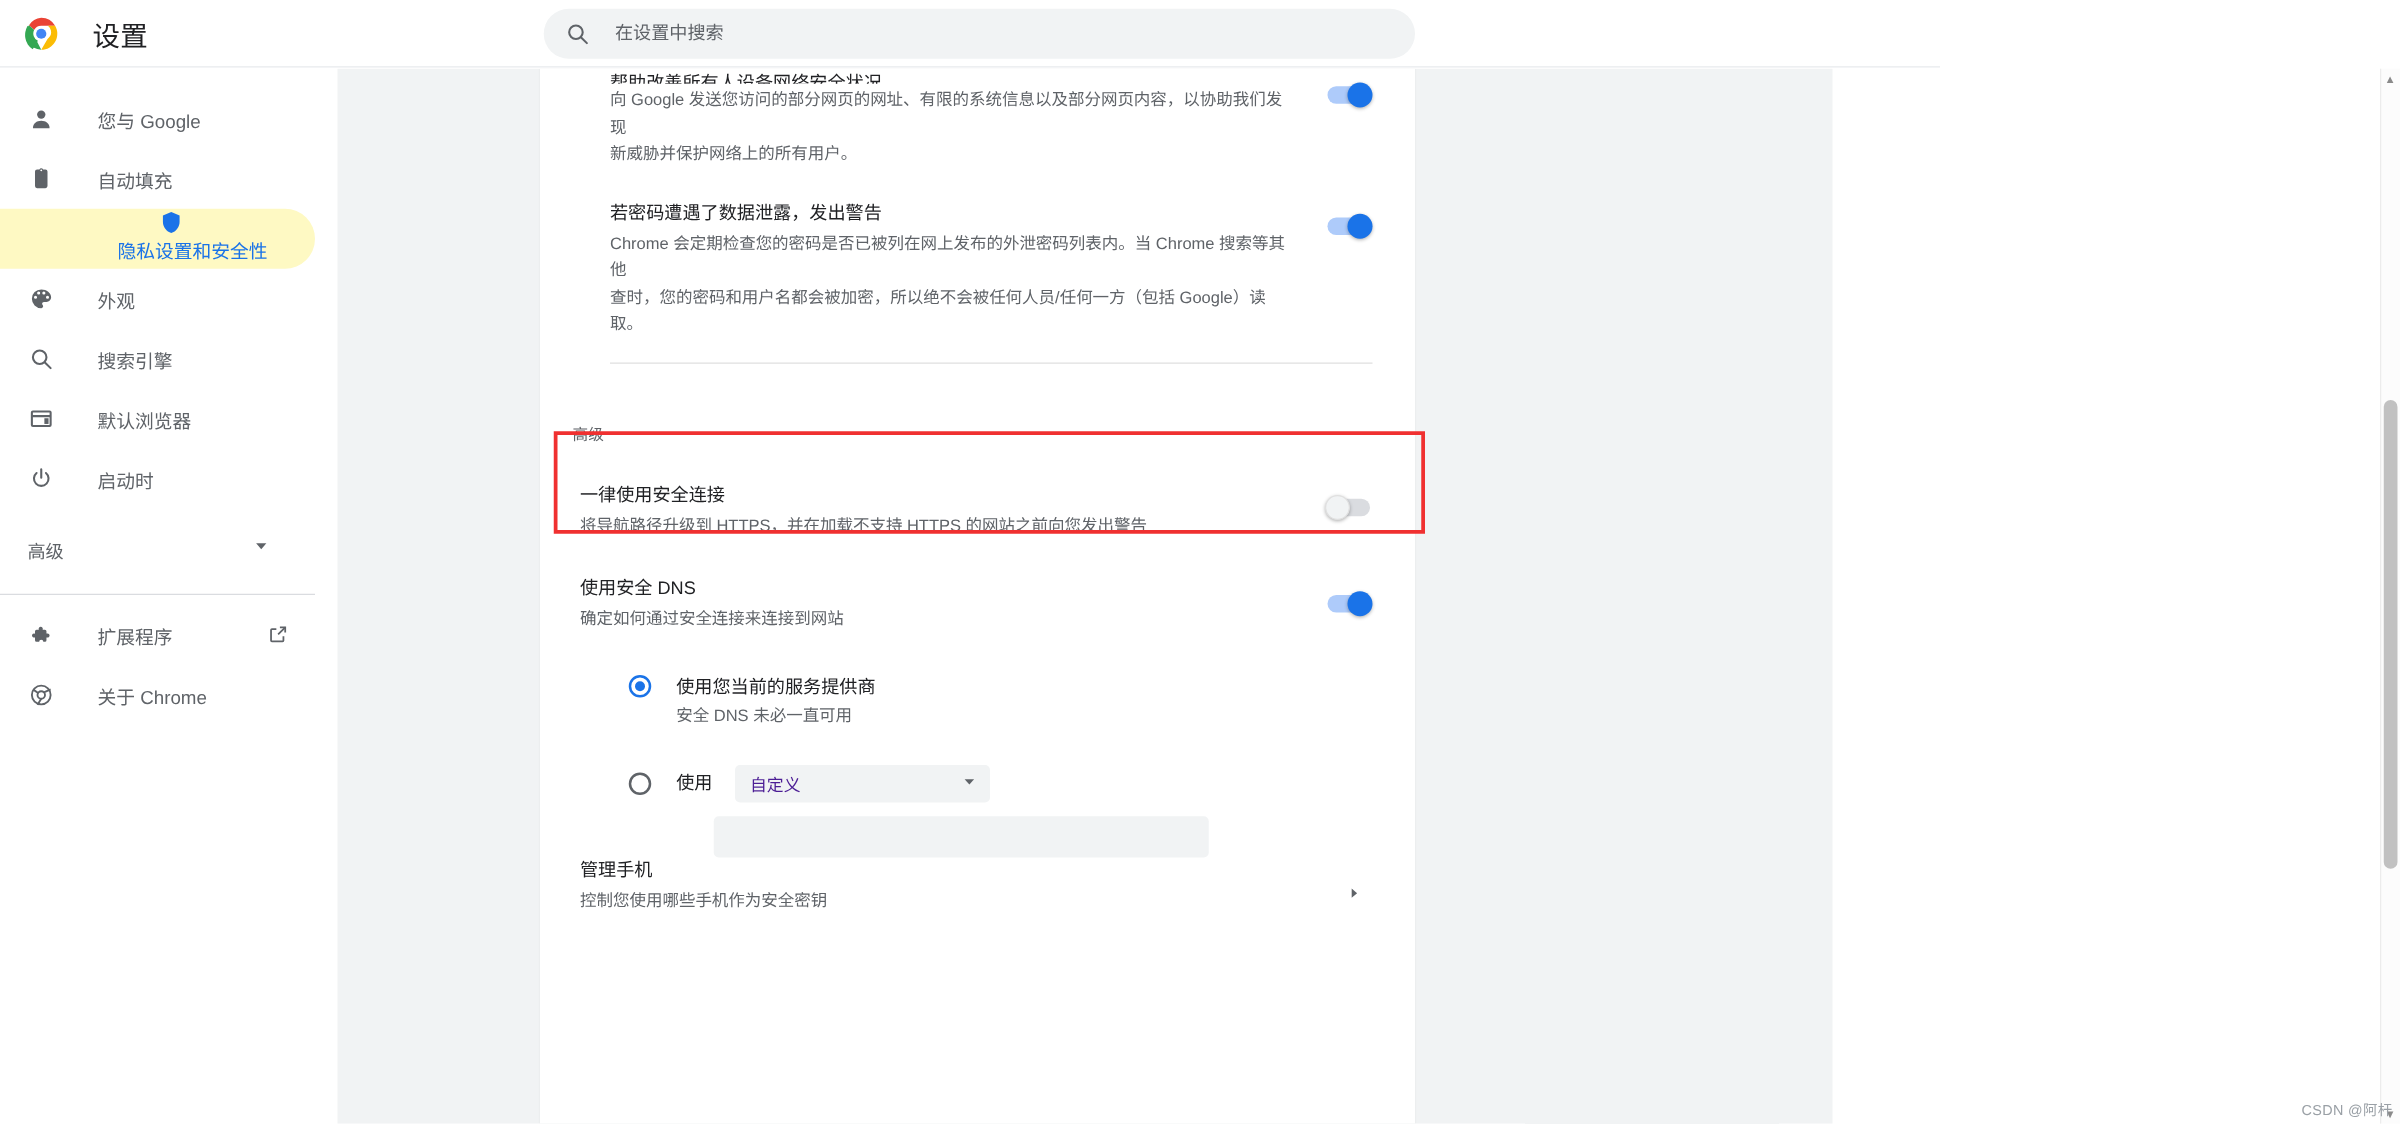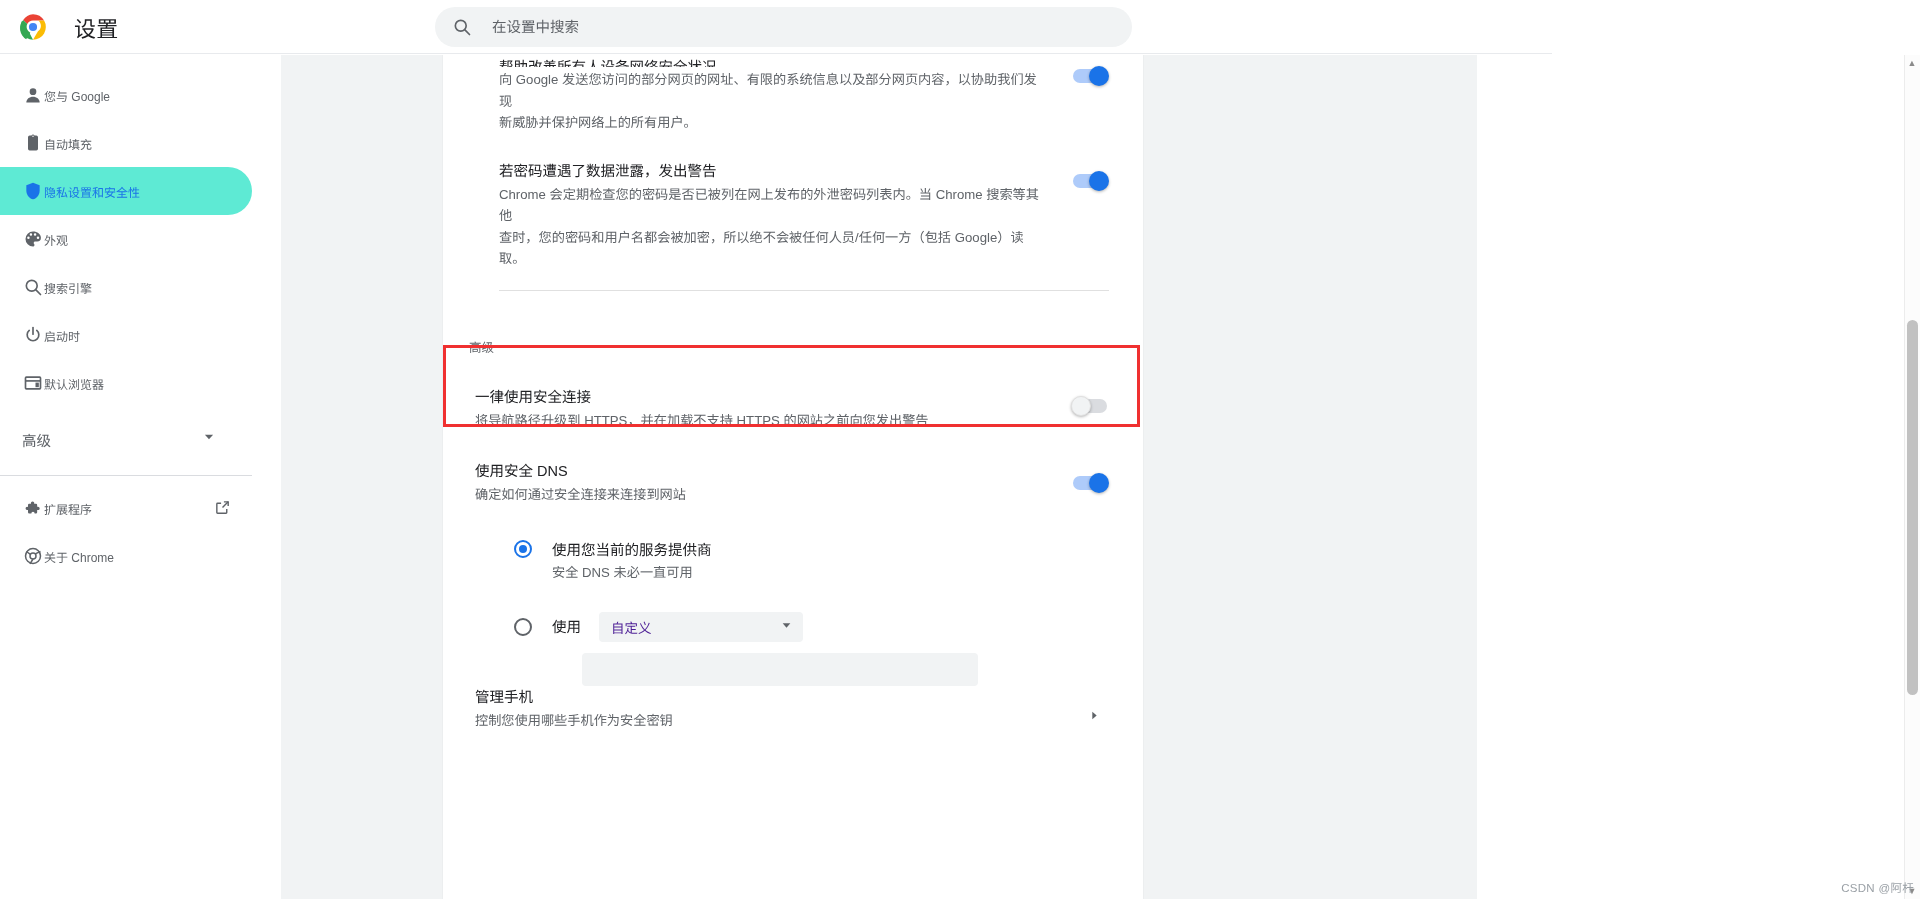--- a/index.html
+++ b/index.html
@@ -38,37 +38,37 @@
     position: absolute; top: 55px; left: 0; width: 270px; height: 844px;
     background: #fff; padding-top: 16px;
   }
   .nav-item {
     display: flex; align-items: center; height: 48px;
     padding-left: 22px; cursor: pointer; color: #5f6368;
     border-top-right-radius: 24px; border-bottom-right-radius: 24px;
     margin-right: 18px; position: relative;
   }
   .nav-item .ico { width: 22px; height: 22px; flex: none; display:flex; align-items:center; justify-content:center;}
-  .nav-item .lbl { font-size: 12px; white-space: nowrap; }
-  .nav-item.active { background: #5eead4; color: #1a73e8; }
+  .nav-item .lbl { margin-left: 34px; font-size: 15px; white-space: nowrap; }
+  .nav-item.active { background: #fef9c3; color: #1a73e8; flex-direction: column; }
   .nav-item.active .lbl { color: #1a73e8; }
   .nav-item .trailing { position: absolute; right: 20px; width: 18px; height: 18px; }
 
   .adv-row {
     display:flex; align-items:center; height: 48px; padding-left: 22px;
     margin-right: 18px; color:#5f6368; cursor:pointer; position: relative;
     margin-top: 8px;
   }
   .adv-row .lbl { font-size: 14.5px; }
   .adv-row .chev { position:absolute; right: 36px; }
   .nav-divider { height:1px; background:#dadce0; margin: 12px 0 8px 0; width: 252px; }
 
   
   .main {
-    position: absolute; top: 55px; left: 281px; width: 1196px; height: 844px;
+    position: absolute; top: 55px; left: 270px; width: 1196px; height: 844px;
     background: #f1f3f4; overflow: hidden;
   }
   .card {
     position: absolute; left: 162px; top: 0; width: 700px;
     background: #fff; min-height: 844px;
     box-shadow: 0 0 0 1px rgba(0,0,0,0.02);
   }
   .inner { padding: 0 24px; }
 
   .blk { padding: 0; }
@@ -203,37 +203,37 @@
         <svg viewBox="0 0 24 24" width="20" height="20" fill="none" stroke="#5f6368" stroke-width="2">
           <circle cx="10.5" cy="10.5" r="6.5"></circle>
             <line x1="15.5" y1="15.5" x2="21" y2="21" stroke-linecap="round"></line>
         </svg>
       </span>
       <span class="lbl">搜索引擎</span>
     </div>
 
     <div class="nav-item">
       <span class="ico">
-        <svg viewBox="0 0 24 24" width="20" height="20" fill="none" stroke="#5f6368" stroke-width="2" stroke-linecap="round">
-          <path d="M7.5 6.5a7 7 0 1 0 9 0"></path>
-            <line x1="12" y1="3" x2="12" y2="11"></line>
-        </svg>
-      </span>
-      <span class="lbl">启动时</span>
-    </div>
-
-    <div class="nav-item">
-      <span class="ico">
         <svg viewBox="0 0 24 24" width="20" height="20" fill="none" stroke="#5f6368" stroke-width="2">
           <rect x="3" y="5" width="18" height="14" rx="1"></rect>
             <line x1="3" y1="9.5" x2="21" y2="9.5"></line>
           <rect x="15" y="11.5" width="4" height="5.5" fill="#5f6368" stroke="none"></rect>
         </svg>
       </span>
       <span class="lbl">默认浏览器</span>
+    </div>
+
+    <div class="nav-item">
+      <span class="ico">
+        <svg viewBox="0 0 24 24" width="20" height="20" fill="none" stroke="#5f6368" stroke-width="2" stroke-linecap="round">
+          <path d="M7.5 6.5a7 7 0 1 0 9 0"></path>
+            <line x1="12" y1="3" x2="12" y2="11"></line>
+        </svg>
+      </span>
+      <span class="lbl">启动时</span>
     </div>
 
     <div class="adv-row">
       <span class="lbl">高级</span>
       <span class="chev">
         <svg viewBox="0 0 24 24" width="14" height="14" fill="#5f6368">
             <path d="M5 8l7 8 7-8z"></path>
           </svg>
       </span>
     </div>

